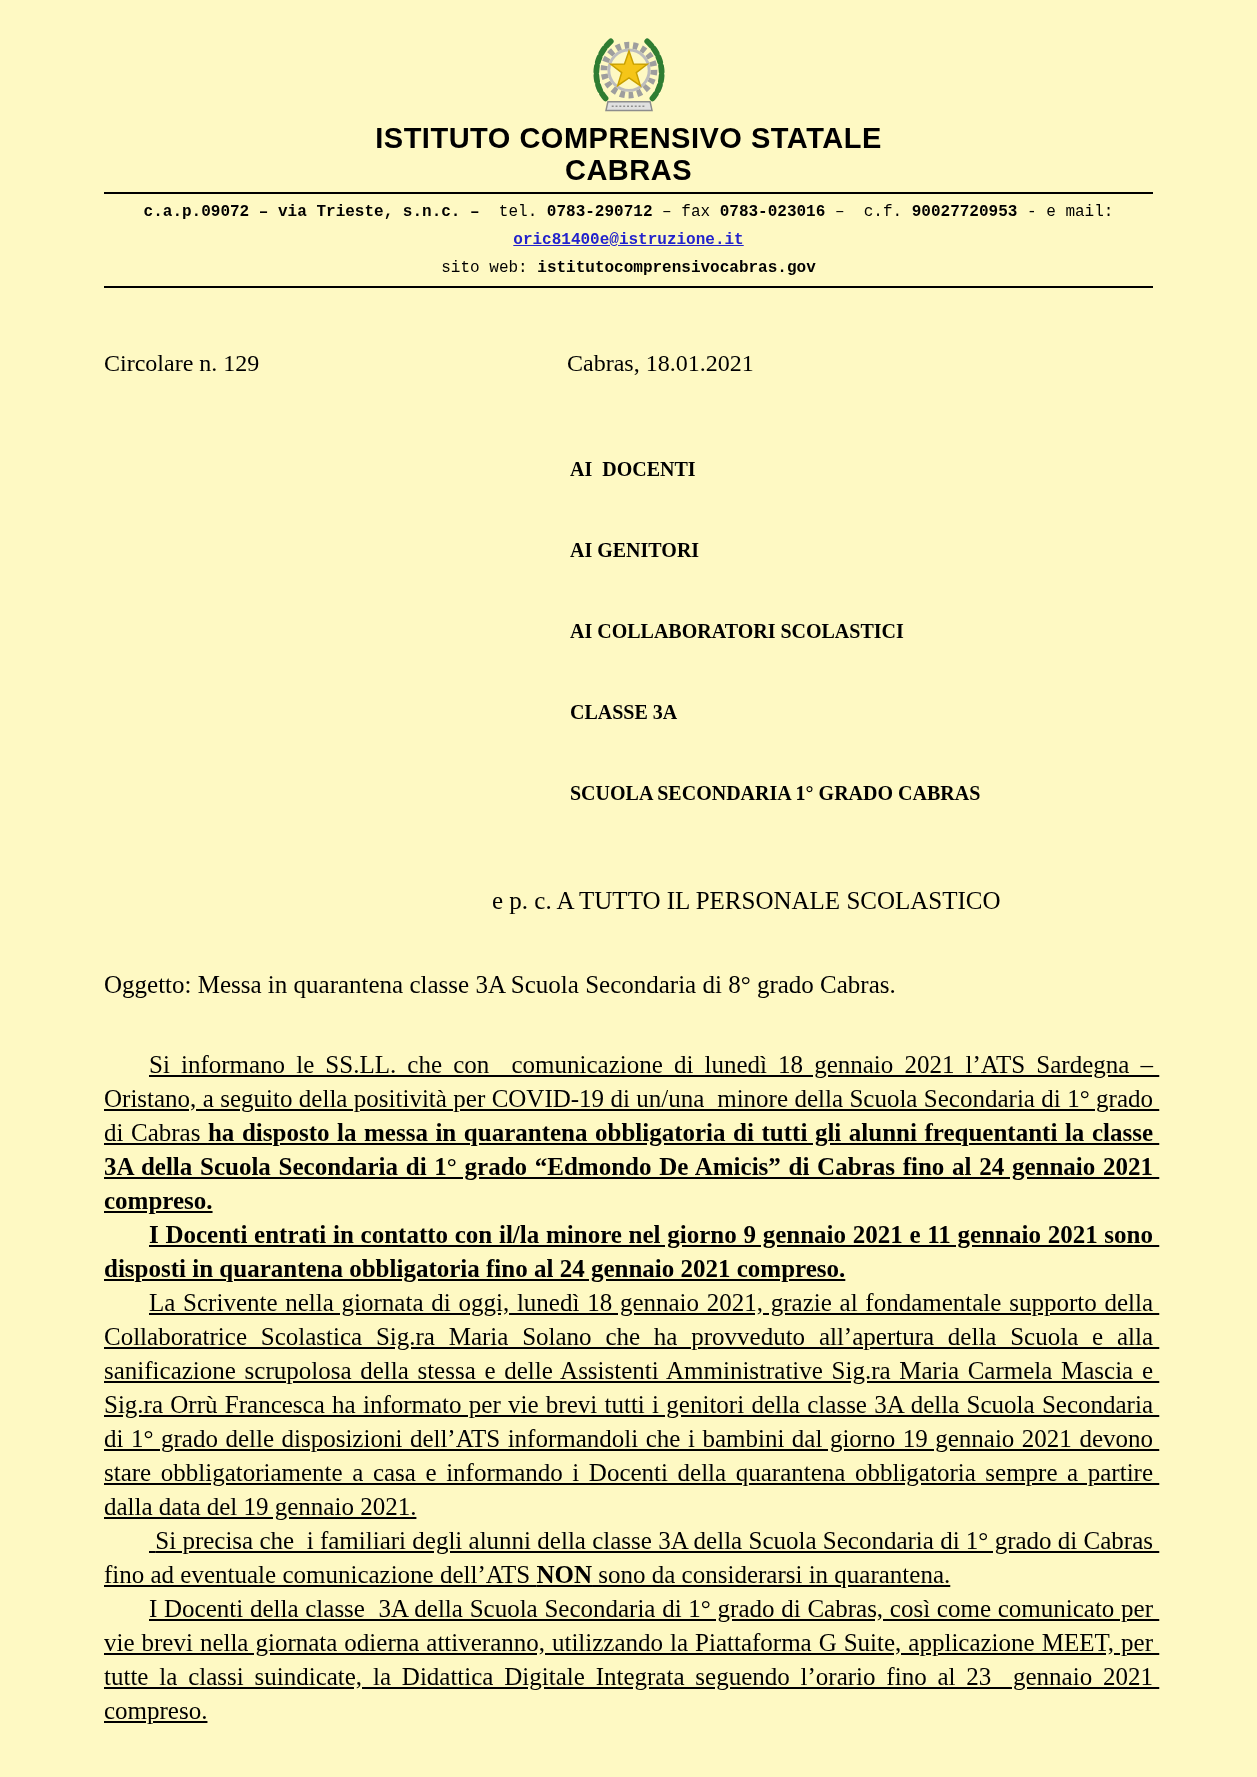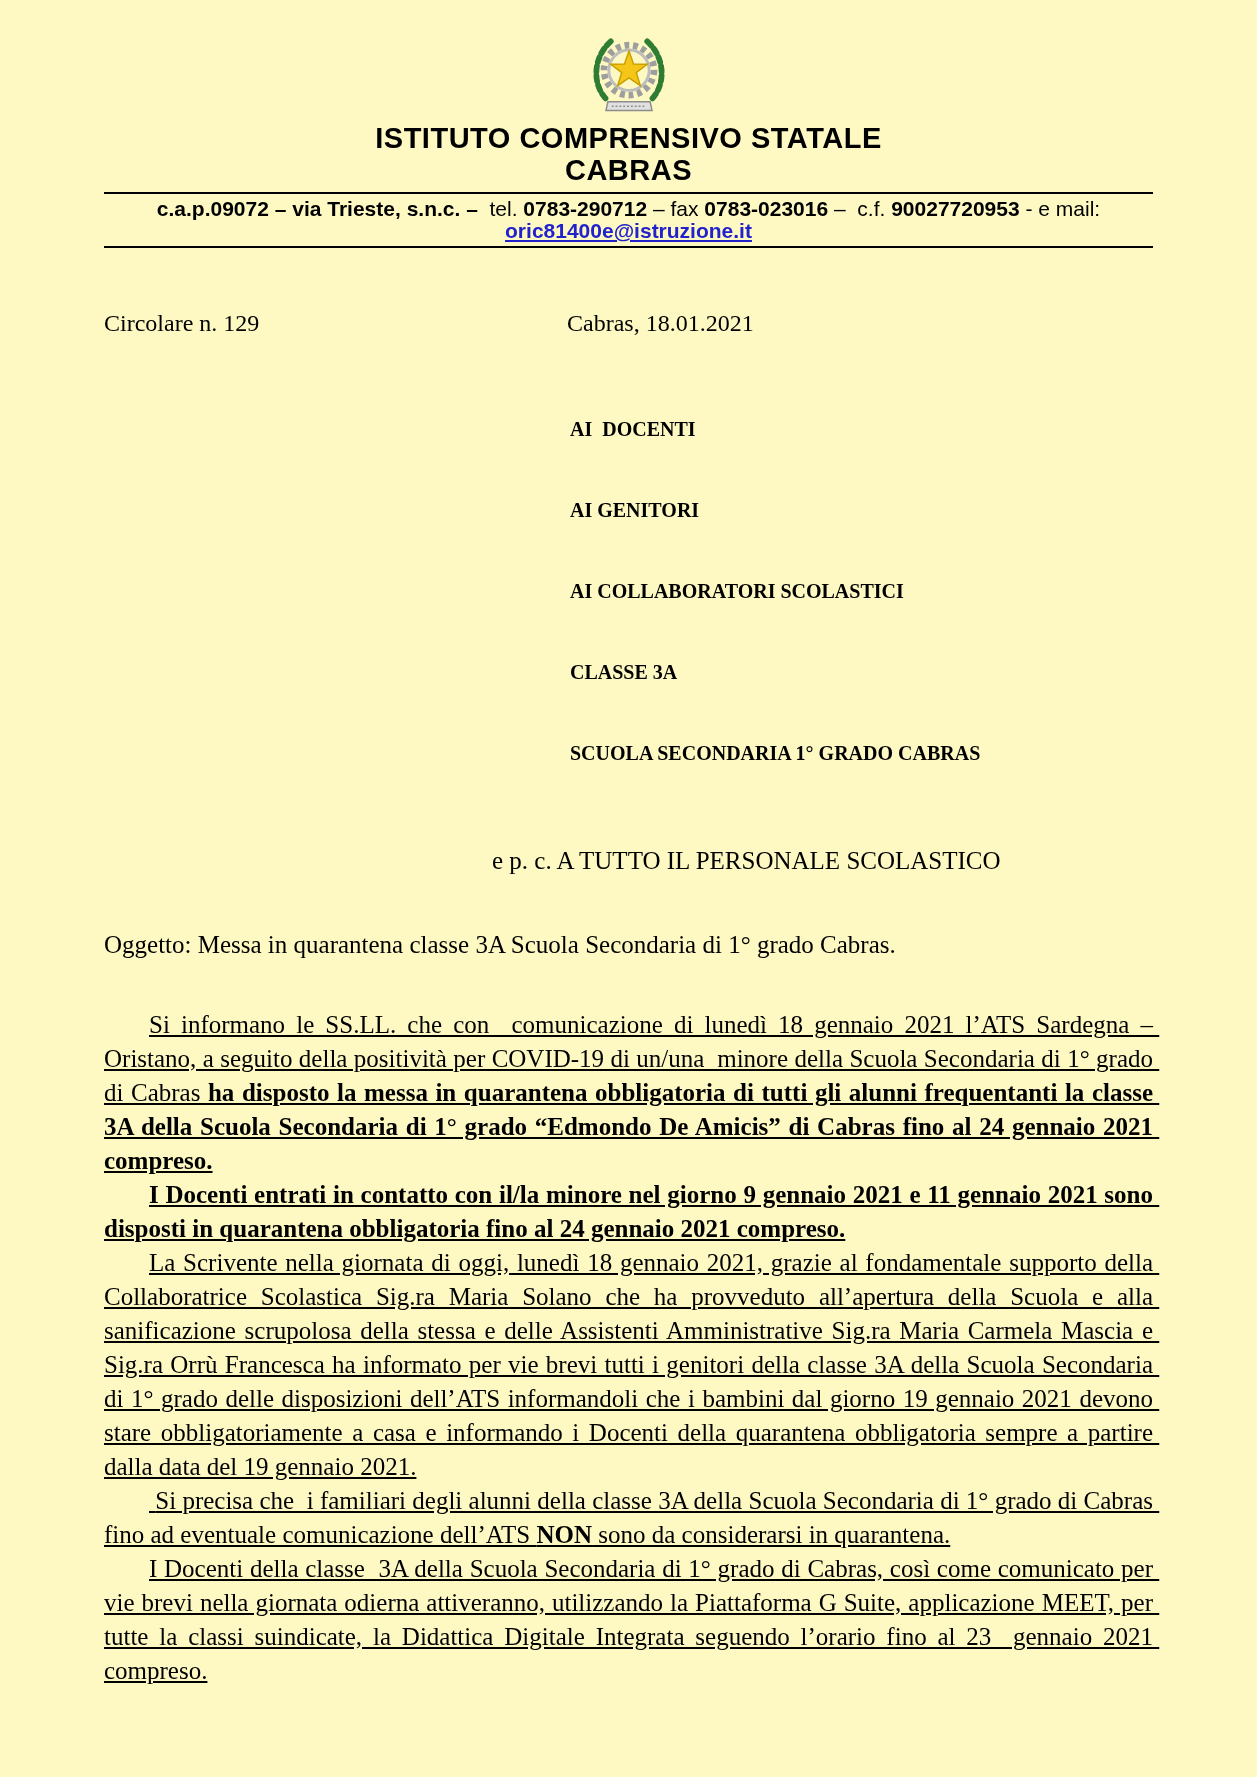--- a/index.html
+++ b/index.html
@@ -13,22 +13,22 @@
   
   .letterhead{text-align:center;}
   .emblem{display:block;height:96px;}
   .inst{
     font-family:"Liberation Sans",sans-serif;
     font-weight:bold;font-size:29px;line-height:32px;letter-spacing:0.5px;
   }
   hr.rule{border:none;border-top:2px solid #000;margin:6px 0 4px 0;}
   hr.rule2{border:none;border-top:2px solid #000;margin:4px 0 0 0;}
   .contact{
-    font-family:Liberation Sans, sans-serif;
-    font-size:21px;line-height:22px;white-space:pre-wrap;
+    font-family:Liberation Mono, monospace;
+    font-size:16px;line-height:28px;white-space:pre-wrap;
   }
   .contact .b{font-weight:bold;}
   .contact a{color:#2222CC;font-weight:bold;text-decoration:underline;cursor:pointer;}
   
   .meta{margin-top:58px;position:relative;font-size:24px;line-height:34px;}
   .meta .date{position:absolute;left:463px;top:0;}
   
   .recipients{
     margin:22px 0 0 466px;font-weight:bold;font-size:20px;line-height:27px;
     white-space:pre;
@@ -61,39 +61,40 @@
         <line x1="32" y1="83.5" x2="68" y2="83.5" stroke="#8D8D8D" stroke-width="1.5" stroke-dasharray="2 2"></line>
       </svg>
     </span>
     <div class="inst">ISTITUTO COMPRENSIVO STATALE</div>
     <div class="inst">CABRAS</div>
 
     <hr class="rule">
 
     <div class="contact"><span class="b">c.a.p.09072 – via Trieste, s.n.c. – </span><span> tel. </span><span class="b">0783-290712</span><span> – fax </span><span class="b">0783-023016</span><span> –  c.f. </span><span class="b">90027720953</span><span> - e mail: </span><a>oric81400e@istruzione.it</a></div>
 
+    <div class="contact"><span>sito web: </span><span class="b">istitutocomprensivocabras.gov</span></div>
 
     <hr class="rule2">
   </header>
 
   <div class="meta">
     <span>Circolare n. 129</span>
     <span class="date">Cabras, 18.01.2021</span>
   </div>
 
   <div class="recipients">
     <div>AI  DOCENTI</div>
     <div>AI GENITORI</div>
     <div>AI COLLABORATORI SCOLASTICI</div>
     <div>CLASSE 3A</div>
     <div>SCUOLA SECONDARIA 1° GRADO CABRAS</div>
   </div>
   <div class="cc">e p. c. A TUTTO IL PERSONALE SCOLASTICO</div>
 
-  <div class="subject">Oggetto: Messa in quarantena classe 3A Scuola Secondaria di 1° grado Cabras.</div>
+  <div class="subject">Oggetto: Messa in quarantena classe 3A Scuola Secondaria di 8° grado Cabras.</div>
 
   <div class="bodytext">
     <p><span>Si informano le SS.LL. che con  comunicazione di lunedì 18 gennaio 2021 l’ATS Sardegna – Oristano, a seguito della positività per COVID-19 di un/una  minore della Scuola Secondaria di 1° grado di Cabras </span><b>ha disposto la messa in quarantena obbligatoria di tutti gli alunni frequentanti la classe 3A della Scuola Secondaria di 1° grado “Edmondo De Amicis” di Cabras fino al 24 gennaio 2021 compreso.</b></p>
     <p><b>I Docenti entrati in contatto con il/la minore nel giorno 9 gennaio 2021 e 11 gennaio 2021 sono disposti in quarantena obbligatoria fino al 24 gennaio 2021 compreso.</b></p>
     <p><span>La Scrivente nella giornata di oggi, lunedì 18 gennaio 2021, grazie al fondamentale supporto della Collaboratrice Scolastica Sig.ra Maria Solano che ha provveduto all’apertura della Scuola e alla sanificazione scrupolosa della stessa e delle Assistenti Amministrative Sig.ra Maria Carmela Mascia e Sig.ra Orrù Francesca ha informato per vie brevi tutti i genitori della classe 3A della Scuola Secondaria di 1° grado delle disposizioni dell’ATS informandoli che i bambini dal giorno 19 gennaio 2021 devono stare obbligatoriamente a casa e informando i Docenti della quarantena obbligatoria sempre a partire dalla data del 19 gennaio 2021.</span></p>
     <p><span> Si precisa che  i familiari degli alunni della classe 3A della Scuola Secondaria di 1° grado di Cabras fino ad eventuale comunicazione dell’ATS </span><b>NON</b><span> sono da considerarsi in quarantena.</span></p>
     <p><span>I Docenti della classe  3A della Scuola Secondaria di 1° grado di Cabras, così come comunicato per vie brevi nella giornata odierna attiveranno, utilizzando la Piattaforma G Suite, applicazione MEET, per tutte la classi suindicate, la Didattica Digitale Integrata seguendo l’orario fino al 23  gennaio 2021 compreso.</span></p>
 
   </div>
 

